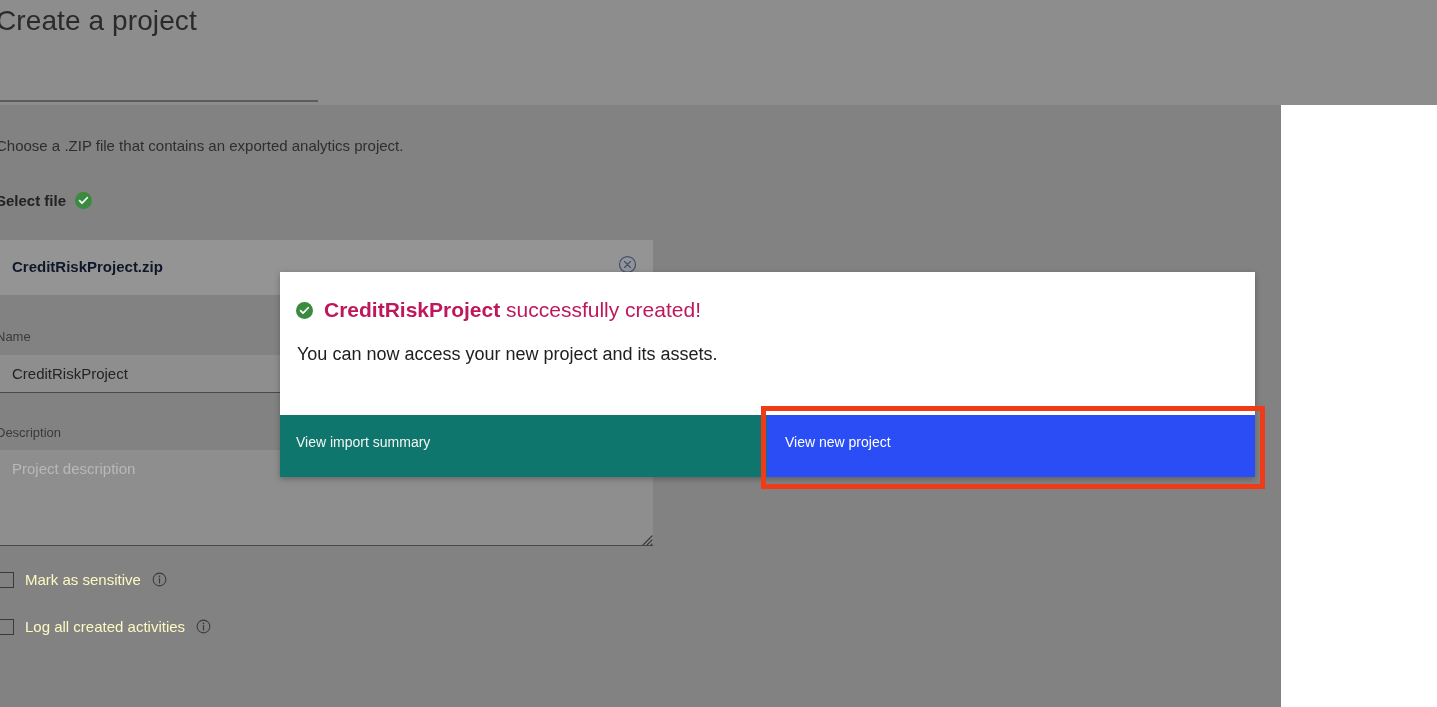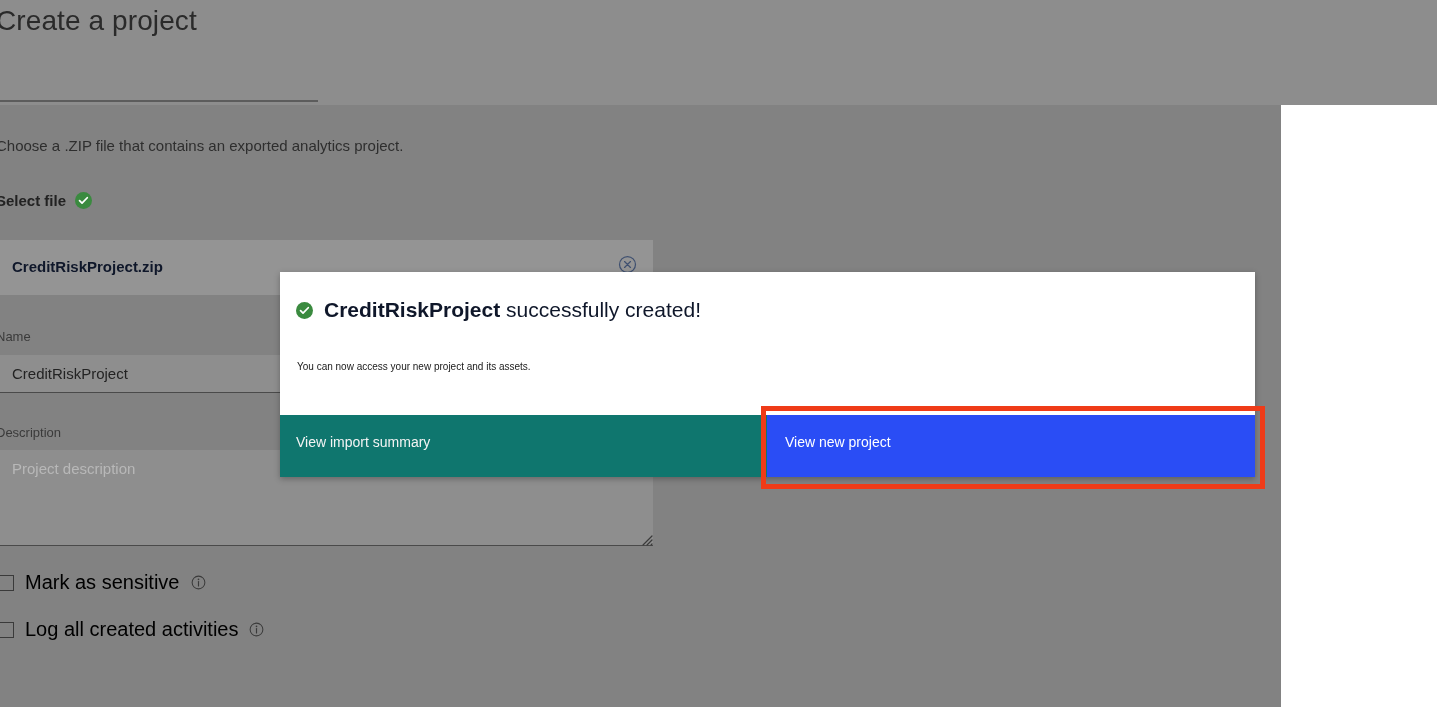--- a/index.html
+++ b/index.html
@@ -166,22 +166,22 @@
   }
   .cb-1 { left: -2px; top: 571px; }
   .cb-2 { left: -2px; top: 618px; }
   .cb-box {
     width: 16px; height: 16px;
     border: 1.5px solid #3a3a3a;
     background: transparent;
     flex: 0 0 auto;
   }
   .cb-label {
-    font-size: 20px;
-    color: #000000;
+    font-size: 15px;
+    color: #fef9c3;
     white-space: nowrap;
     text-align: right;
   }
   .info-icon { width: 15px; height: 15px; flex: 0 0 auto; }
   .info-icon svg { display: block; }
 
   
   .modal {
     position: absolute;
     left: 280px; top: 272px;
@@ -191,29 +191,29 @@
   .modal-body {
     background: #ffffff;
     height: 143px;
     padding: 26px 24px 0 16px;
   }
   .modal-title-row {
     display: flex; align-items: center; gap: 11px;
   }
   .modal-title {
     font-size: 21px;
-    color: #0f172a;
+    color: #be185d;
     white-space: nowrap;
     text-align: center;
   }
   .modal-title .strong { font-weight: bold; }
   .modal-subtitle {
-    margin-top: 39px;
+    margin-top: 22px;
     margin-left: 1px;
-    font-size: 10px;
+    font-size: 18px;
     color: #202020;
     white-space: nowrap;
   }
 
   .modal-footer {
     display: flex;
     height: 62px;
   }
   .btn-secondary {
     flex: 0 0 487px;

